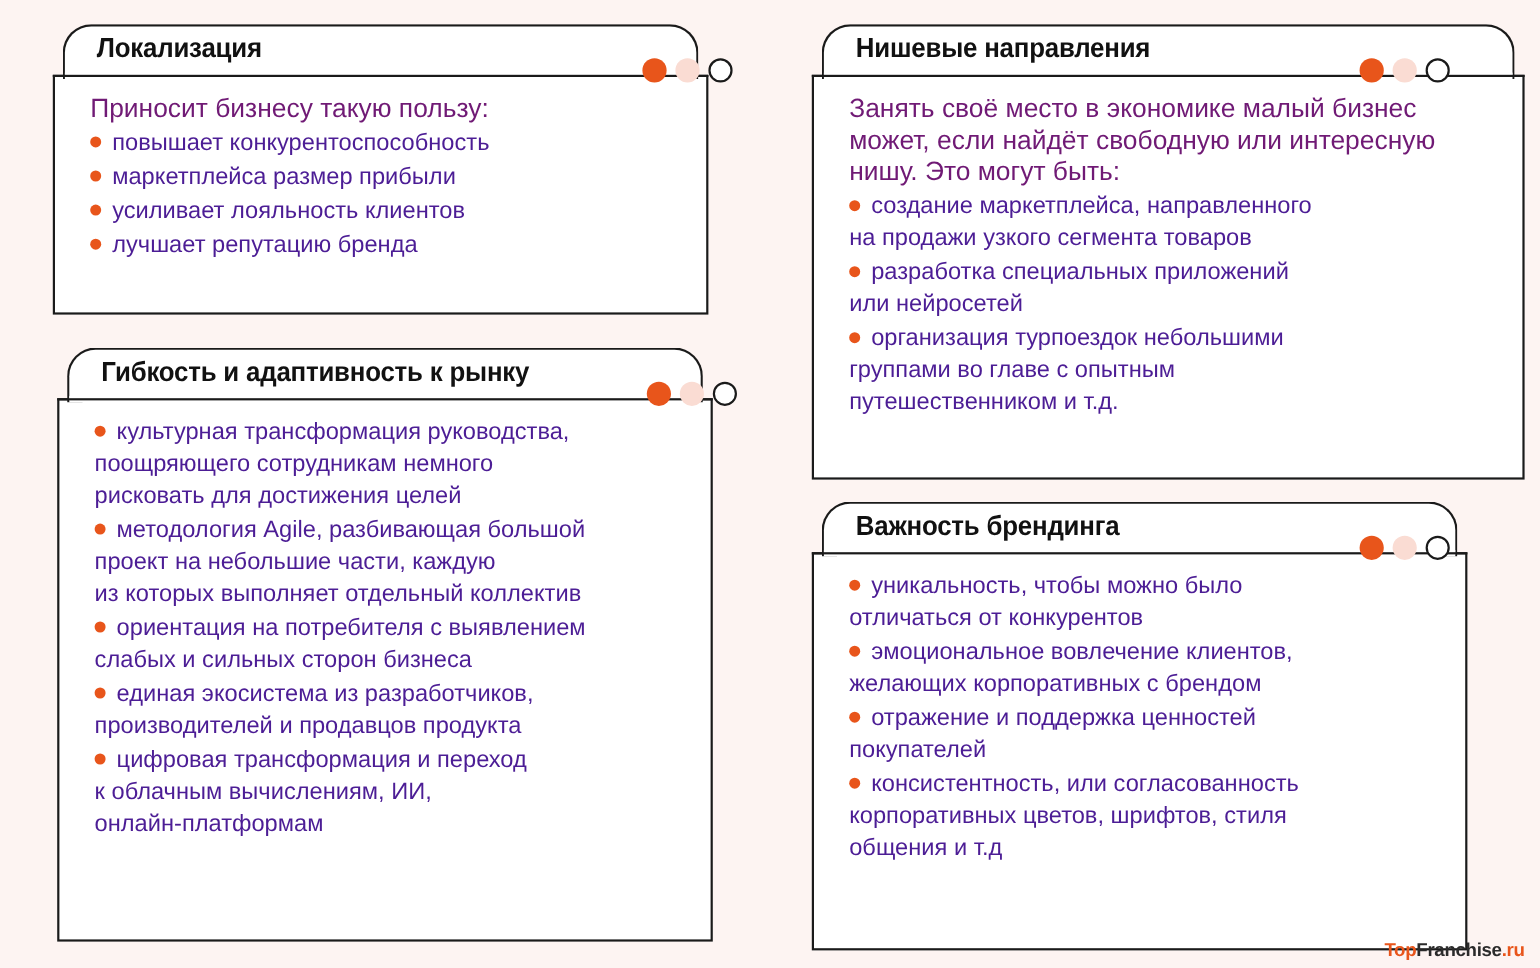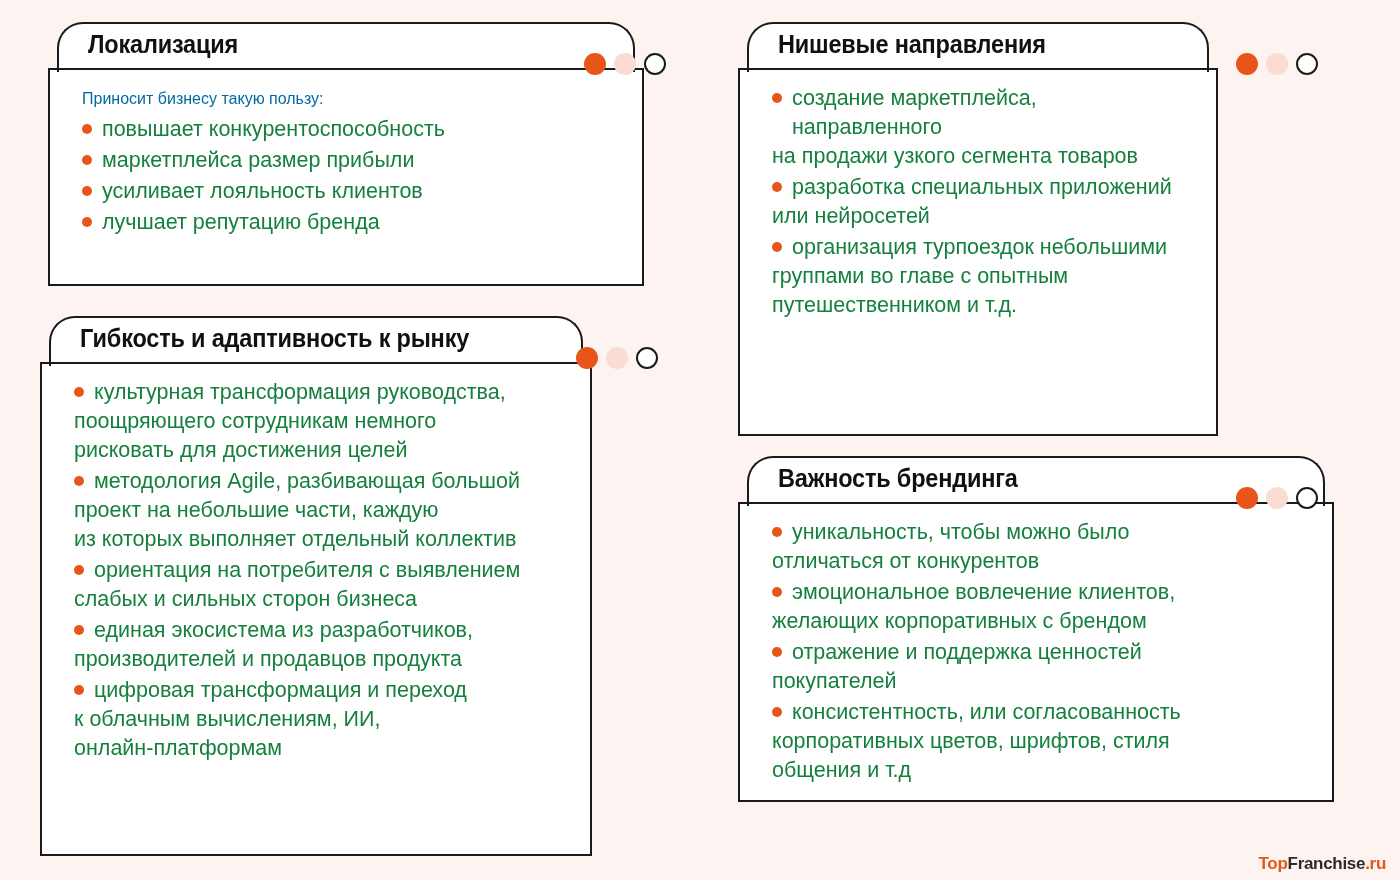--- a/index.html
+++ b/index.html
@@ -132,40 +132,40 @@
     left: 0;
     right: 0;
     top: 48px;
     bottom: 0;
     z-index: 7;
     padding: 14px 26px 10px 32px;
     box-sizing: border-box;
   }
 
   .lead {
-    font-size: 16px;
+    font-size: 24px;
     line-height: 29px;
-    color: #0369a1;
+    color: #701a75;
     margin: 0 0 2px 0;
     padding-left: 2px;
   }
 
   ul.bullets {
     list-style: none;
     margin: 0;
     padding: 0;
   }
 
   ul.bullets li {
     position: relative;
     padding-left: 22px;
     margin-bottom: 2px;
     font-size: 21.5px;
     line-height: 29px;
-    color: #15803d;
+    color: #4c1d95;
   }
 
   ul.bullets li::before {
     content: "";
     position: absolute;
     left: 2px;
     top: 9px;
     width: 10px;
     height: 10px;
     border-radius: 50%;
@@ -178,23 +178,23 @@
   
   ul.bullets li .ln.flush {
     margin-left: -20px;
   }
 
   .spaced li { margin-bottom: 10px; }
   .spaced-lg li { margin-bottom: 14px; }
 
   
   #card-localization { left: 48px;  top: 22px;  width: 596px; height: 264px; border-radius: 31px; }
-  #card-flexibility  { left: 40px;  top: 316px; width: 552px; height: 540px; }
-  #card-niches       { left: 738px; top: 22px;  width: 480px; height: 414px; }
-  #card-branding     { left: 738px; top: 456px; width: 596px; height: 346px; }
+  #card-flexibility  { left: 52px;  top: 316px; width: 596px; height: 540px; }
+  #card-niches       { left: 738px; top: 22px;  width: 648px; height: 414px; }
+  #card-branding     { left: 738px; top: 456px; width: 596px; height: 408px; }
 
   #card-localization .dots { left: 536px; }
   #card-flexibility  .dots { left: 536px; }
   #card-niches       .dots { left: 498px; }
   #card-branding     .dots { left: 498px; }
 
   
   .watermark {
     position: absolute;
     right: 14px;
@@ -289,20 +289,21 @@
     <div class="card-hood"></div>
     <div class="hood-mask"></div>
     <div class="divider"></div>
     <div class="dots">
       <span class="dot dot-solid"></span>
       <span class="dot dot-pale"></span>
       <span class="dot dot-open"></span>
     </div>
     <div class="card-title">Нишевые направления</div>
     <div class="card-content">
+      <p class="lead">Занять своё место в экономике малый бизнес может, если найдёт свободную или интересную нишу. Это могут быть:</p>
       <ul class="bullets spaced">
         <li>
           <span class="ln">создание маркетплейса, направленного</span>
           <span class="ln flush">на продажи узкого сегмента товаров</span>
         </li>
         <li>
           <span class="ln">разработка специальных приложений</span>
           <span class="ln flush">или нейросетей</span>
         </li>
         <li>

